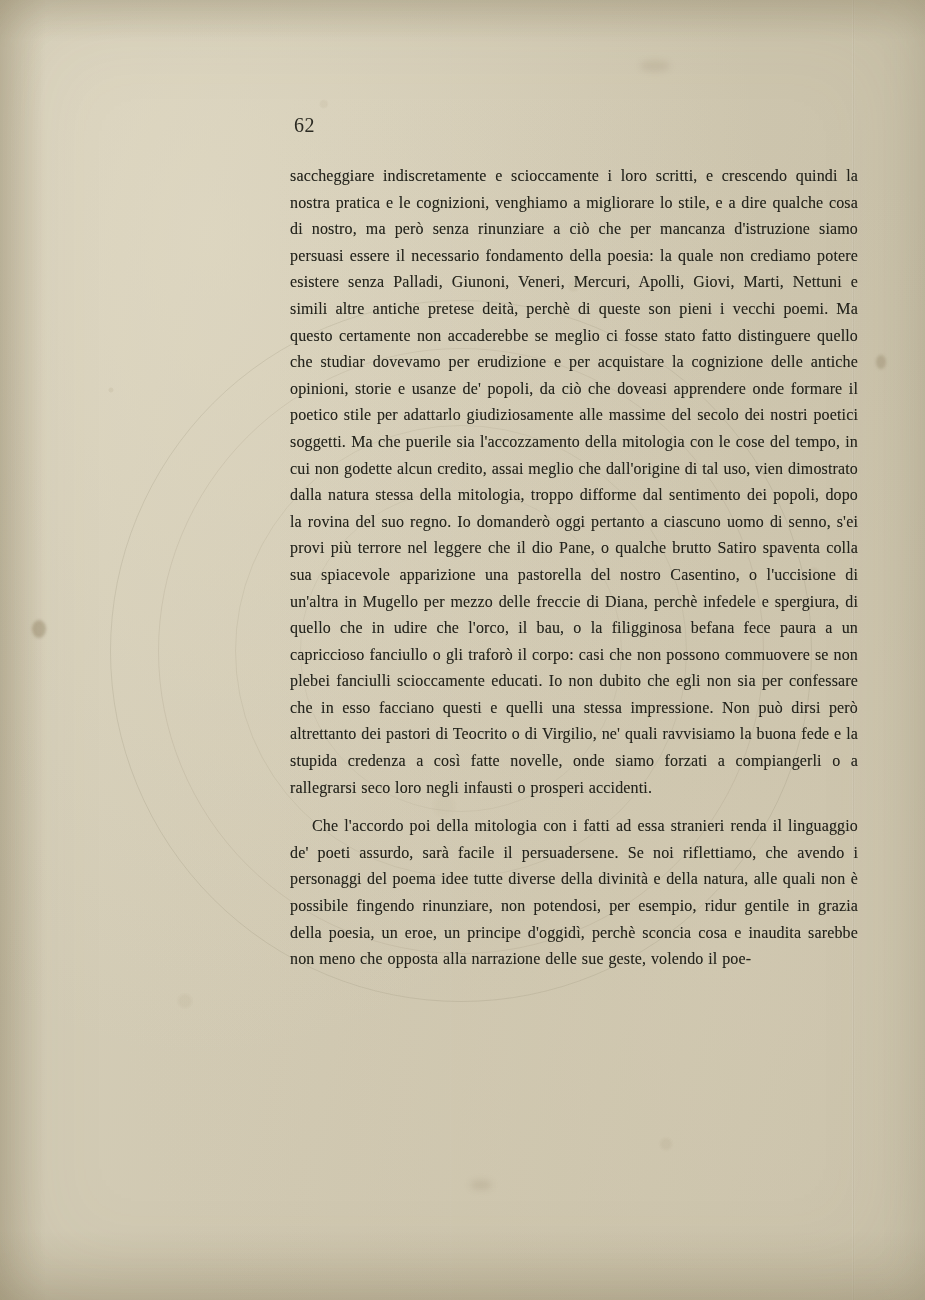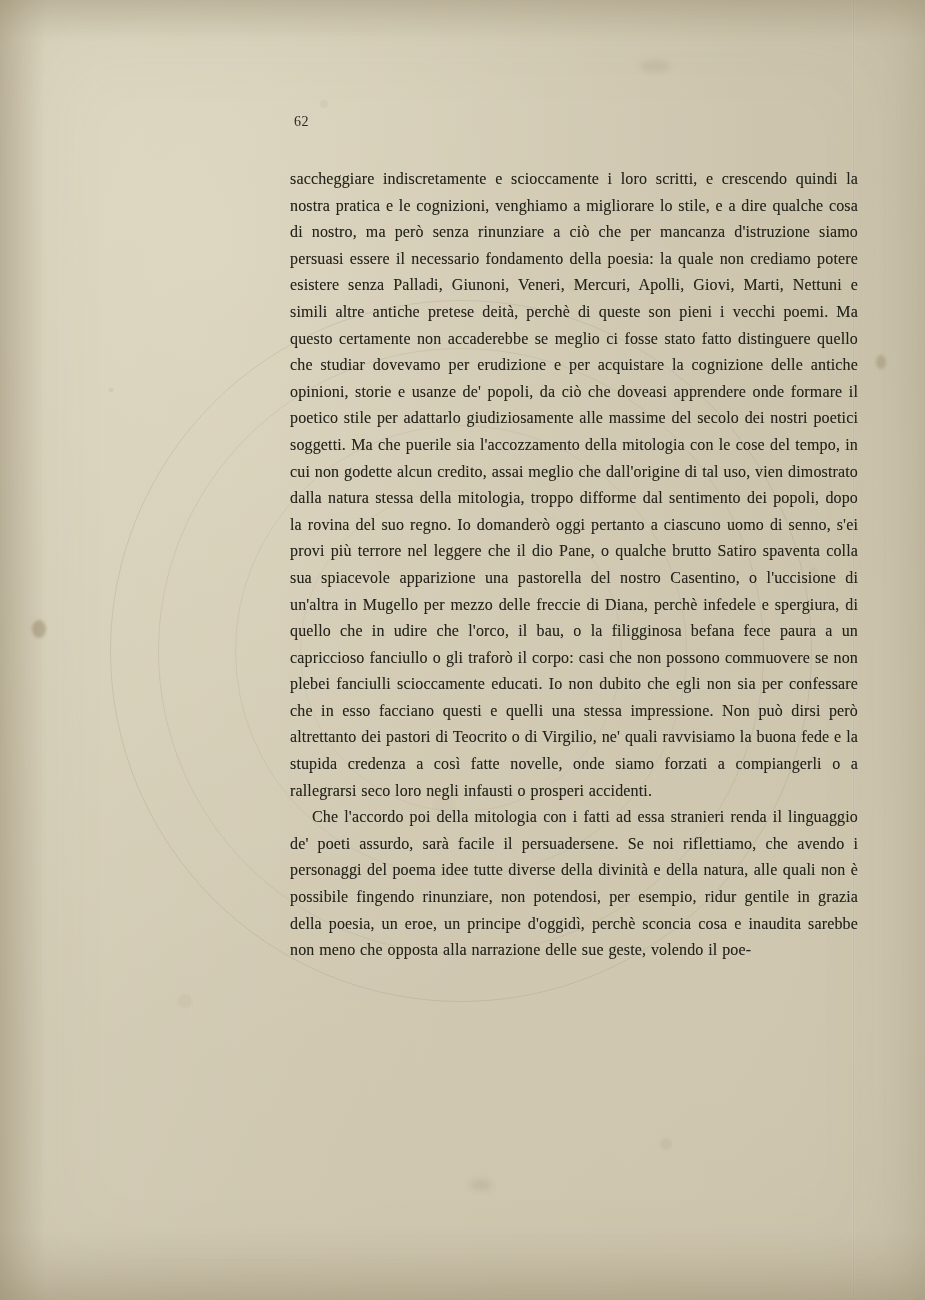--- a/index.html
+++ b/index.html
@@ -104,40 +104,40 @@
 
   
   .text-block {
     position: absolute;
     left: 290px;
     top: 114px;
     width: 568px;
   }
 
   .folio {
-    font-size: 14px;
+    font-size: 20px;
     color: #2b2a22;
     letter-spacing: 0.5px;
-    margin: 0 0 36px 4px;
+    margin: 0 0 26px 4px;
     font-family: "Liberation Serif", serif;
   }
 
   p.body {
     margin: 0;
     font-size: 16px;
     line-height: 26.6px;
     color: #24241d;
     text-align: justify;
     text-justify: inter-word;
     letter-spacing: 0.15px;
     word-spacing: 0.6px;
     text-shadow: 0 0 0.6px rgba(40,40,30,0.35);
   }
   p.body + p.body {
-    margin-top: 0;
+    margin-top: 12px;
     text-indent: 22px;
   }
 
   
   .ink-fade {
     position: absolute;
     left: 280px;
     top: 100px;
     width: 590px;
     height: 900px;

